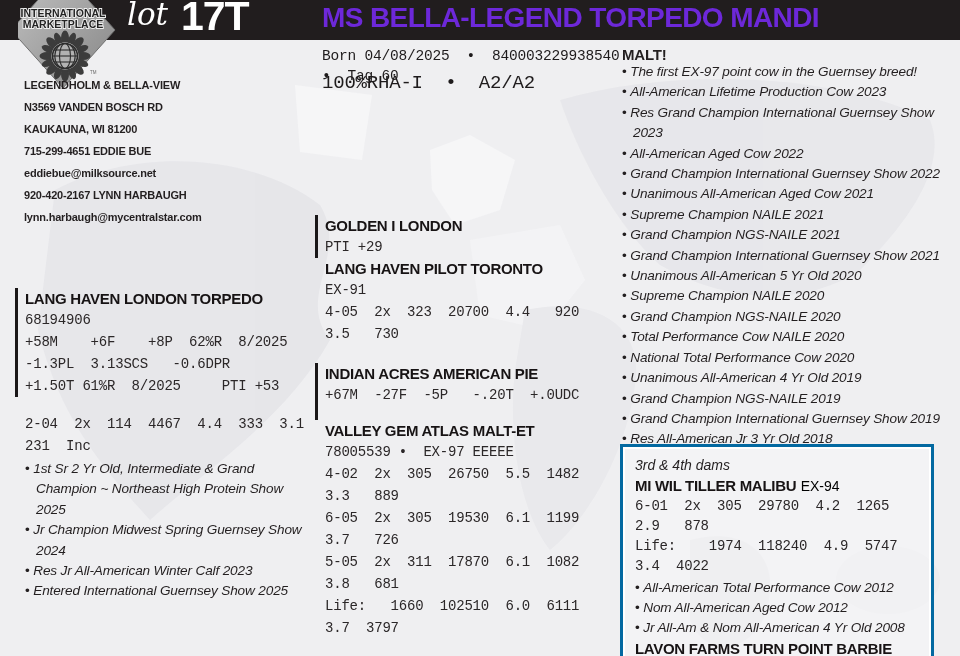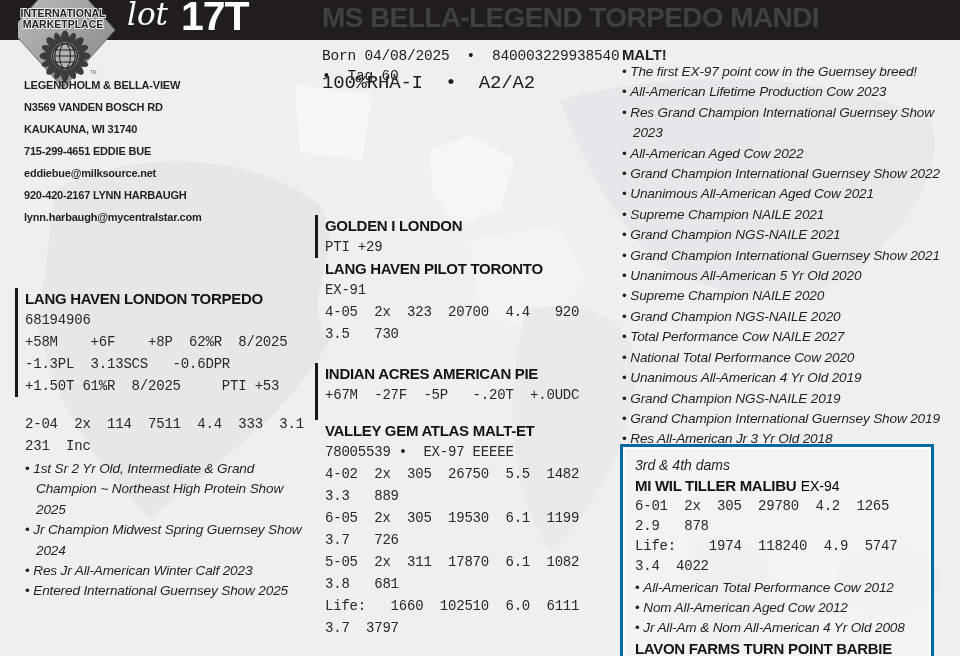--- a/index.html
+++ b/index.html
@@ -8,21 +8,21 @@
     background:#efeff1;color:#231f20;
     font-family:"Liberation Sans", sans-serif;
     -webkit-font-smoothing:antialiased;
   }
   .abs{position:absolute;}
   .pre{white-space:pre-wrap;font-family:Liberation Mono, monospace;}
   
   .header-bar{left:0;top:0;width:960px;height:40px;background:#211d1e;}
   .lot-word{left:127px;top:-4px;color:#fff;font-family:"DejaVu Serif",serif;font-style:italic;font-size:31px;}
   .lot-number{left:181px;top:-7px;color:#fff;font-size:41px;font-weight:bold;letter-spacing:-1px;}
-  .page-title{left:322px;top:2px;color:#404040;font-size:28px;font-weight:bold;letter-spacing:-0.6px;}
+  .page-title{left:322px;top:2px;color:#6d28d9;font-size:28px;font-weight:bold;letter-spacing:-0.6px;}
   
   .map{left:0;top:40px;pointer-events:none;}
   
   .consignor{left:24px;top:74px;width:300px;font-weight:bold;font-size:11px;line-height:22px;letter-spacing:-0.2px;}
   .ped-name{font-weight:bold;font-size:15px;letter-spacing:-0.3px;line-height:21px;color:#171314;}
   .ped-line{font-size:14px;line-height:22px;color:#2b2728;letter-spacing:-0.2px;}
   .score{font-weight:normal;font-size:14px;color:#000000;}
   .bar-left{border-left:3px solid #1a1718;padding-left:7px;}
   .no-bar{border-left:3px solid transparent;padding-left:7px;}
   .left-col{left:15px;top:288px;width:300px;}
@@ -106,38 +106,38 @@
   </g>
   <text x="72" y="74" font-family="Liberation Sans, sans-serif" font-size="4.5" fill="#6a6a6a">TM</text>
 </svg>
 
 <div class="abs mid-born pre">Born 04/08/2025  •  840003229938540  •  Tag 60</div>
 <div class="abs mid-rha pre">100%RHA-I  •  A2/A2</div>
 
 <div class="abs consignor">
   <div>LEGENDHOLM &amp; BELLA-VIEW</div>
   <div>N3569 VANDEN BOSCH RD</div>
-  <div>KAUKAUNA, WI 31740</div>
+  <div>KAUKAUNA, WI 81200</div>
   <div>715-299-4651 EDDIE BUE</div>
   <div>eddiebue@milksource.net</div>
   <div>920-420-2167 LYNN HARBAUGH</div>
   <div>lynn.harbaugh@mycentralstar.com</div>
 </div>
 
 <div class="abs left-col">
   <div class="bar-left">
     <div class="ped-name">LANG HAVEN LONDON TORPEDO</div>
     <div class="ped-line pre">68194906</div>
     <div class="ped-line pre">+58M    +6F    +8P  62%R  8/2025</div>
     <div class="ped-line pre">-1.3PL  3.13SCS   -0.6DPR</div>
     <div class="ped-line pre">+1.50T 61%R  8/2025     PTI +53</div>
   </div>
   <div class="gap16"></div>
   <div class="no-bar">
-    <div class="ped-line pre">2-04  2x  114  7511  4.4  333  3.1  231  Inc</div>
+    <div class="ped-line pre">2-04  2x  114  4467  4.4  333  3.1  231  Inc</div>
     <ul class="bullets">
       <li>1st Sr 2 Yr Old, Intermediate &amp; Grand Champion ~ Northeast High Protein Show 2025</li>
       <li>Jr Champion Midwest Spring Guernsey Show 2024</li>
       <li>Res Jr All-American Winter Calf 2023</li>
       <li>Entered International Guernsey Show 2025</li>
     </ul>
   </div>
 </div>
 
 <div class="abs mid-col">
@@ -173,21 +173,21 @@
     <li>Res Grand Champion International Guernsey Show 2023</li>
     <li>All-American Aged Cow 2022</li>
     <li>Grand Champion International Guernsey Show 2022</li>
     <li>Unanimous All-American Aged Cow 2021</li>
     <li>Supreme Champion NAILE 2021</li>
     <li>Grand Champion NGS-NAILE 2021</li>
     <li>Grand Champion International Guernsey Show 2021</li>
     <li>Unanimous All-American 5 Yr Old 2020</li>
     <li>Supreme Champion NAILE 2020</li>
     <li>Grand Champion NGS-NAILE 2020</li>
-    <li>Total Performance Cow NAILE 2027</li>
+    <li>Total Performance Cow NAILE 2020</li>
     <li>National Total Performance Cow 2020</li>
     <li>Unanimous All-American 4 Yr Old 2019</li>
     <li>Grand Champion NGS-NAILE 2019</li>
     <li>Grand Champion International Guernsey Show 2019</li>
     <li>Res All-American Jr 3 Yr Old 2018</li>
   </ul>
 </div>
 
 <div class="abs dams-box">
   <div class="label">3rd &amp; 4th dams</div>

